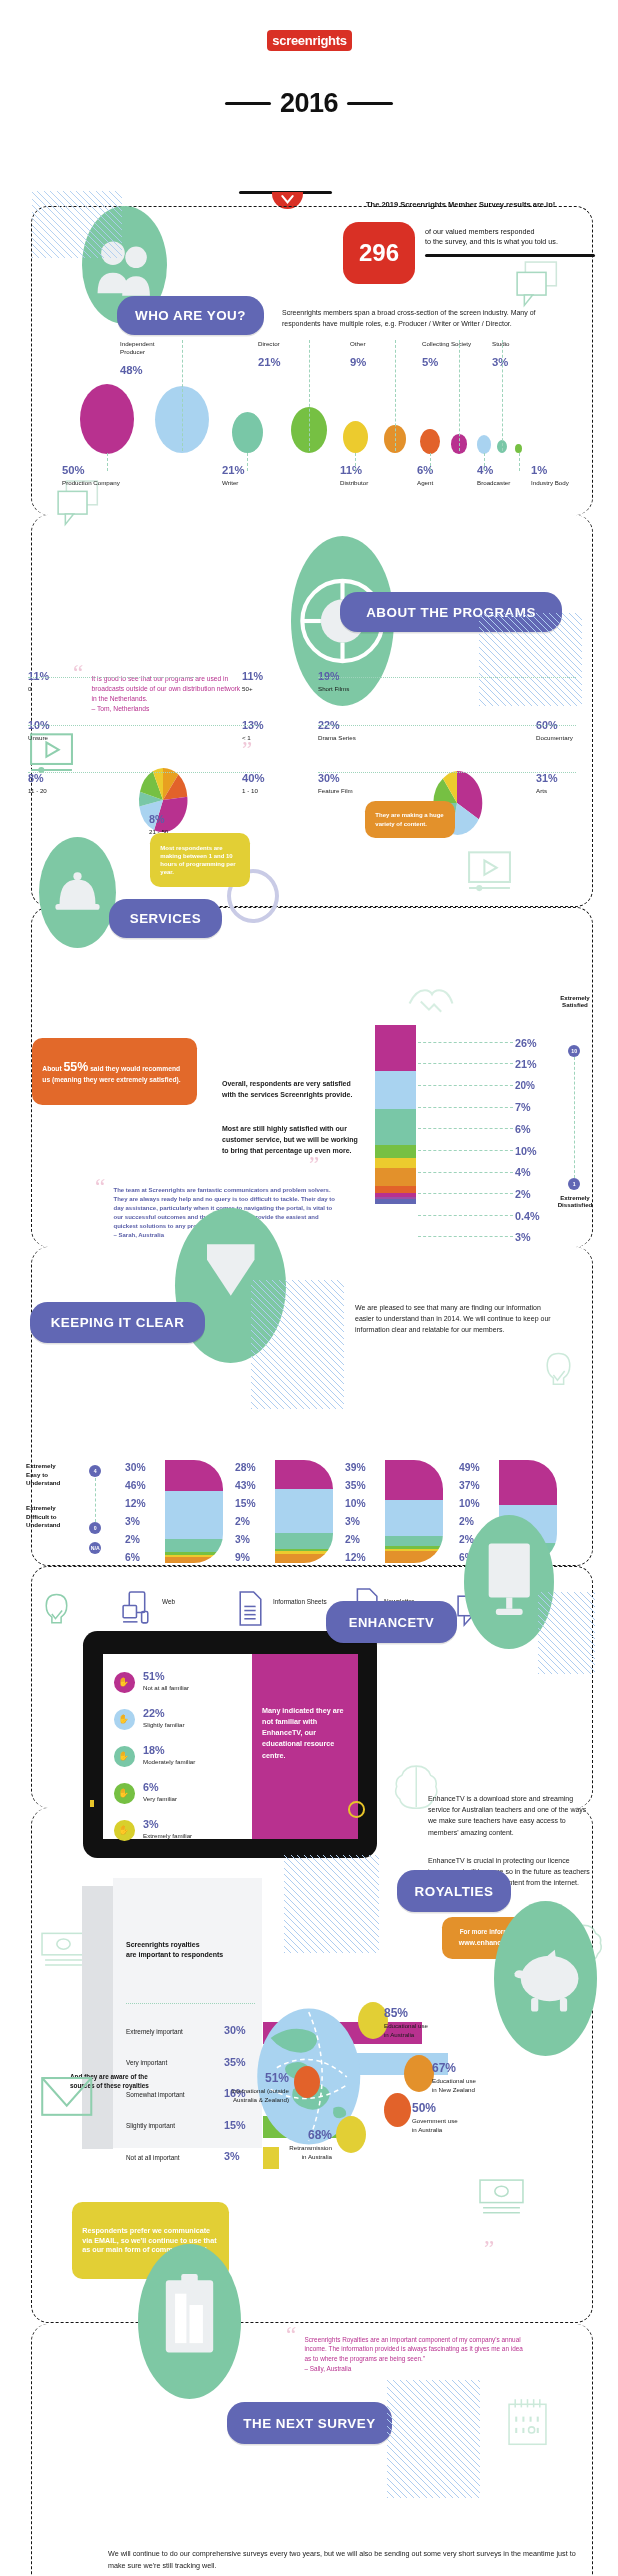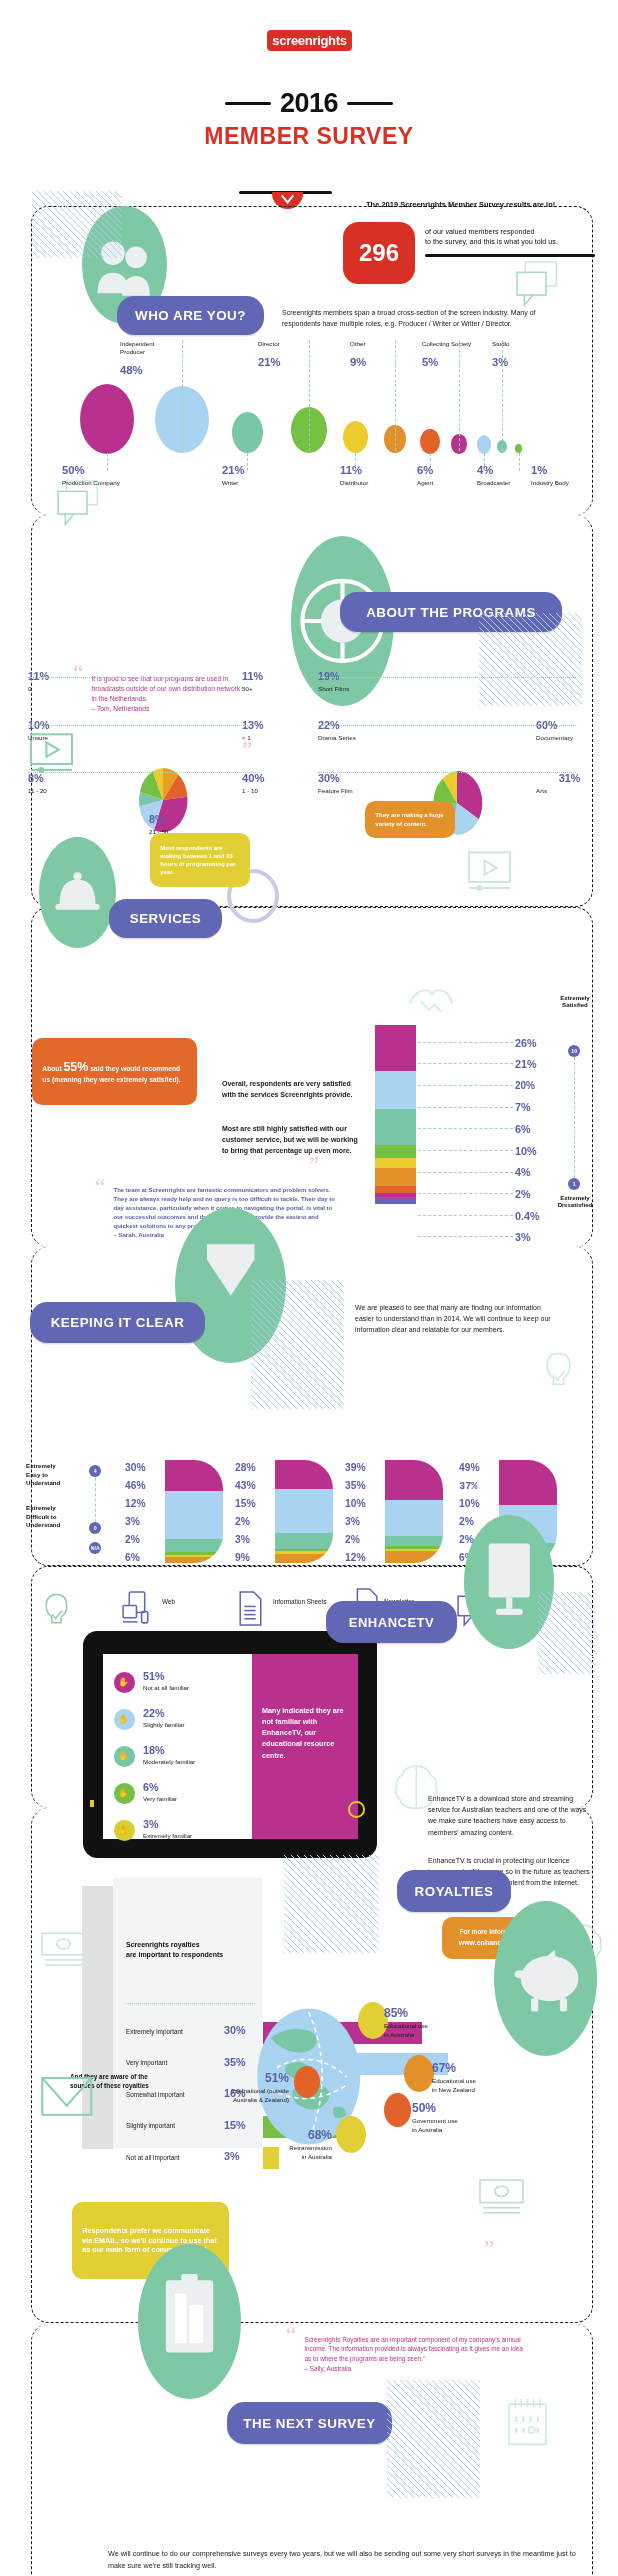--- a/index.html
+++ b/index.html
@@ -42,21 +42,20 @@
   <span style="color:#fff;font-size:13px;font-weight:bold;letter-spacing:-0.3px;">screenrights</span>
 </div>
 
 <div class="abs" style="left:206px;top:88px;width:206px;display:flex;align-items:center;justify-content:center;gap:9.3px;">
   <span style="width:46px;height:3.1px;background:#111;border-radius:1.5px;"></span>
   <span style="font-size:27px;font-weight:bold;color:#111;letter-spacing:-0.5px;">2016</span>
   <span style="width:46px;height:3.1px;background:#111;border-radius:1.5px;"></span>
 </div>
 
 <div class="abs" style="left:103px;top:124px;width:412px;text-align:center;">
-  <div style="font-size:23px;font-weight:bold;color:#d93025;letter-spacing:0.5px;line-height:1.12;">MEMBER SURVEY</div>
 </div>
 
 <div class="abs" style="left:239px;top:191px;width:93px;height:3.1px;background:#111;border-radius:1.5px;"></div>
 <div class="abs" style="left:272px;top:192px;width:31px;height:16.5px;background:#d93025;border-radius:0 0 20.6px 20.6px;">
   <svg width="31" height="16.5" viewBox="0 0 60 32">
       <path d="M20 8 L30 20 L40 8" stroke="#fff" stroke-width="4" fill="none" stroke-linecap="round"></path>
     </svg>
 </div>
 
 <div class="dashborder" style="left:31px;top:206px;width:562px;height:309px;border-bottom:none;border-top-width:1.5px;"></div>
@@ -275,21 +274,21 @@
     </div>
     <div class="abs" style="left: 318px; top: 772px; width: 67px;">
       <div class="pct" style="font-size:10.8px;">30%</div>
       <div class="lbl" style="margin-top:2.6px;">Feature Film</div>
     </div>
     <div class="abs" style="left: 536px; top: 719px; width: 67px;">
       <div class="pct" style="font-size:10.8px;">60%</div>
       <div class="lbl" style="margin-top:2.6px;">Documentary</div>
     </div>
     <div class="abs" style="left: 536px; top: 772px; width: 67px;">
-      <div class="pct" style="font-size:10.8px;text-align:center;">31%</div>
+      <div class="pct" style="font-size:10.8px;">31%</div>
       <div class="lbl" style="margin-top:2.6px;">Arts</div>
     </div>
     <div class="abs dotline" style="left: 28px; top: 677px; width: 170px;"></div>
     <div class="abs dotline" style="left: 28px; top: 725px; width: 232px;"></div>
     <div class="abs dotline" style="left: 28px; top: 772px; width: 232px;"></div>
     <div class="abs dotline" style="left: 318px; top: 677px; width: 258px;"></div>
     <div class="abs dotline" style="left: 318px; top: 725px; width: 258px;"></div>
     <div class="abs dotline" style="left: 318px; top: 772px; width: 258px;"></div>
   </div>
 
@@ -469,21 +468,21 @@
     <div class="abs pct" style="left: 345px; top: 1552px; font-size: 10.3px;">12%</div>
     <div class="abs" style="left: 499px; top: 1460px; width: 58px; height: 103px; border-radius: 0px 29px 29px 0px; overflow: hidden;">
       <div style="width: 58px; height: 45px; background: rgb(184, 49, 143);"></div>
       <div style="width: 58px; height: 38px; background: rgb(169, 211, 240);"></div>
       <div style="width: 58px; height: 10.2px; background: rgb(121, 199, 167);"></div>
       <div style="width: 58px; height: 2px; background: rgb(118, 192, 67);"></div>
       <div style="width: 58px; height: 2px; background: rgb(236, 203, 46);"></div>
       <div style="width: 58px; height: 6.1px; background: rgb(227, 145, 43);"></div>
     </div>
     <div class="abs pct" style="left: 459px; top: 1462px; font-size: 10.3px;">49%</div>
-    <div class="abs pct" style="left: 459px; top: 1480px; font-size: 10.3px; font-family: Liberation Mono, monospace;">37%</div>
+    <div class="abs pct" style="left: 459px; top: 1480px; font-size: 10.3px;">37%</div>
     <div class="abs pct" style="left: 459px; top: 1498px; font-size: 10.3px;">10%</div>
     <div class="abs pct" style="left: 459px; top: 1516px; font-size: 10.3px;">2%</div>
     <div class="abs pct" style="left: 459px; top: 1534px; font-size: 10.3px;">2%</div>
     <div class="abs pct" style="left: 459px; top: 1552px; font-size: 10.3px;">6%</div>
   </div>
 
 <div class="abs" style="left:36px;top:1587px;width:41px;height:52px;">
   <svg width="41" height="52" viewBox="0 0 80 100">
       <path d="M40 14 q20 0 20 22 q0 15-11 22 l0 11 l-18 0 l0-11 q-11-7-11-22 q0-22 20-22z" fill="none" stroke="#8fcfae" stroke-width="3"></path>
       <path d="M31 52 l7 9 l13-16" fill="none" stroke="#8fcfae" stroke-width="3"></path>

